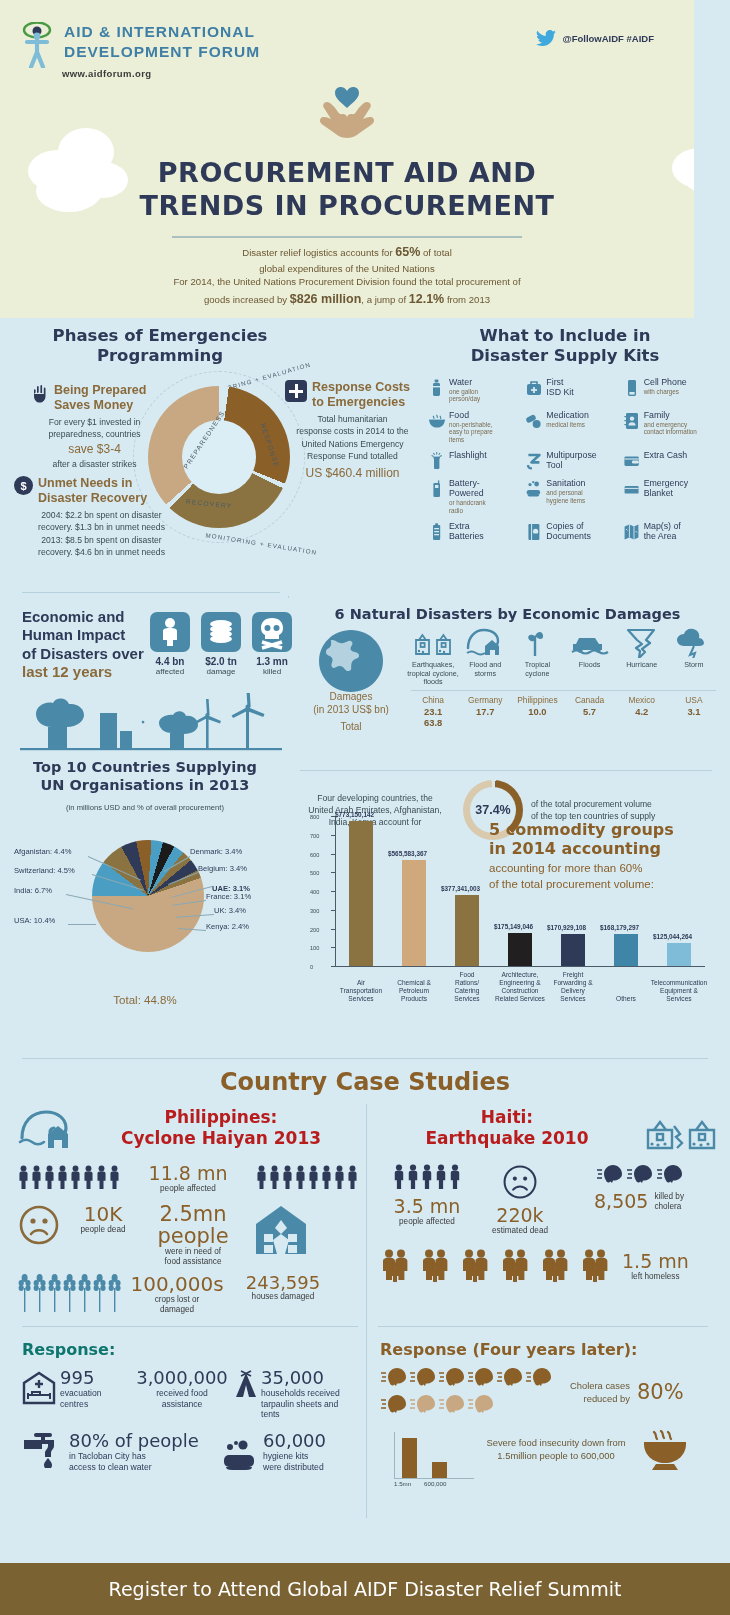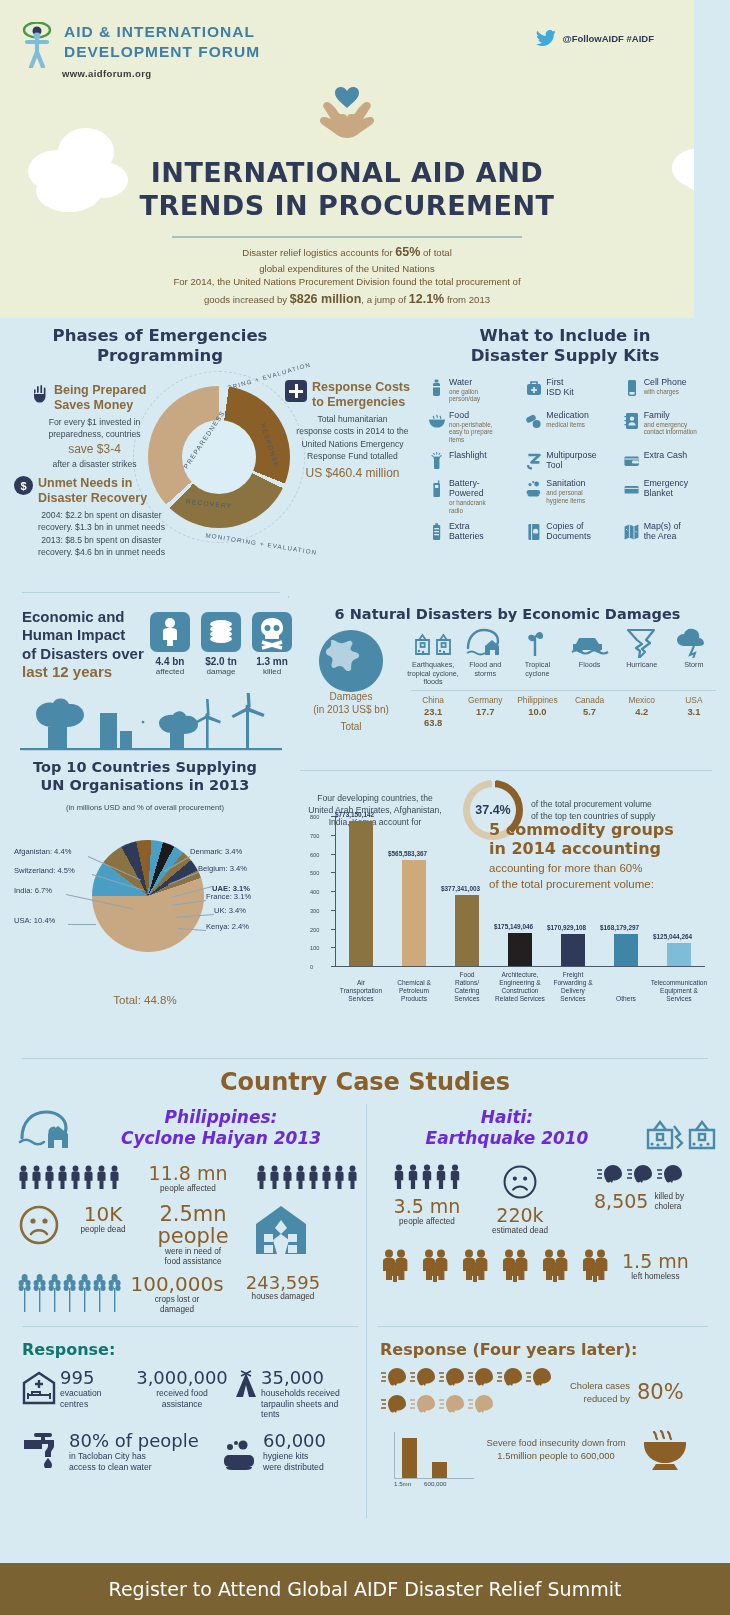--- a/index.html
+++ b/index.html
@@ -113,21 +113,21 @@
   .bar { position:absolute; bottom:37px; }
   .barval { position:absolute; font-size:6.4px; color:#2e3a57; white-space:nowrap; font-weight:bold; }
   .barlab { position:absolute; bottom:0; font-size:6.6px; color:#2e3a52; text-align:center; line-height:1.22; }
   .barhead { position:absolute; right:4px; top:8px; width:216px; text-align:left; }
   .barhead .h1 { font-family:"DejaVu Sans", sans-serif; font-size:16px; font-weight:bold; color:#8a5f28; line-height:1.18; }
   .barhead .h2 { font-size:11.5px; color:#8a5f28; line-height:1.28; margin-top:2px; }
 
   
   .cases-title { font-family:"DejaVu Sans", sans-serif; font-size:24px; font-weight:bold; color:#8a5f28; text-align:center; }
   .case { position:relative; }
-  .case h3 { font-size:17px; text-align:center; line-height:1.25; color:#6d28d9; font-family:"DejaVu Sans", sans-serif;font-style:italic; }
+  .case h3 { font-size:17px; text-align:center; line-height:1.25; color:#b91c1c; font-family:"DejaVu Sans", sans-serif; }
   .figrow { display:flex; align-items:center; }
   .num { font-size:17px; color:#8a5f28; font-weight:normal; line-height:1.05; font-family:"DejaVu Sans", sans-serif; }
   .numlab { font-size:8.2px; color:#3a3a3a; line-height:1.25; }
 
   
   .resp h3 { font-size:16px; color:#0f766e; font-family:"DejaVu Sans", sans-serif; }
   .resp h3.b { color:#8a5f28; }
   .rnum { font-size:18px; color:#2e3a57; font-family:"DejaVu Sans", sans-serif; }
   .rlab { font-size:8.6px; color:#2e3a57; line-height:1.25; }
 
@@ -179,21 +179,21 @@
 
     <div class="hands">
       <svg width="78" height="70" viewBox="0 0 78 70">
         <path d="M39 9c-3-6-12-5-12 2 0 6 8 11 12 15 4-4 12-9 12-15 0-7-9-8-12-2z" fill="#4a89a8"></path>
         <path d="M30 30c-3-5-8-10-11-10-3 0-5 3-3 6l7 11c-4-2-8-3-10-1-2 2-1 5 2 7l10 7c4 3 8 6 14 6V36c0-3-2-4-4-4-2 0-3 1-5-2z" fill="#c7a882"></path>
         <path d="M48 30c3-5 8-10 11-10 3 0 5 3 3 6l-7 11c4-2 8-3 10-1 2 2 1 5-2 7l-10 7c-4 3-8 6-14 6V36c0-3 2-4 4-4 2 0 3 1 5-2z" fill="#c7a882"></path>
       </svg>
     </div>
 
     <h1 class="title">
-      <div>INTERNATIONAL AID AND</div>
+      <div>PROCUREMENT AID AND</div>
       <div>TRENDS IN PROCUREMENT</div>
     </h1>
     <div class="title-rule"></div>
 
     <div class="head-sub">
       <div><span>Disaster relief logistics accounts for </span><span class="big">65%</span><span> of total</span></div>
       <div>global expenditures of the United Nations</div>
     </div>
     <div class="head-sub2">
       <div>For 2014, the  United Nations Procurement Division found the total procurement of</div>

